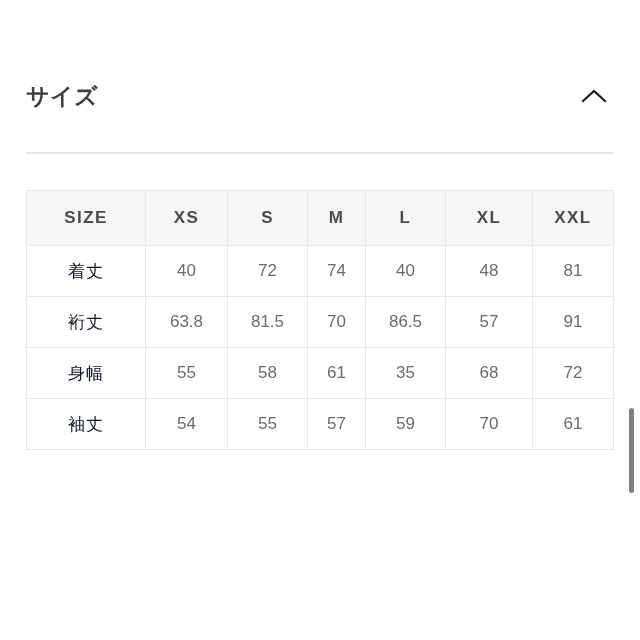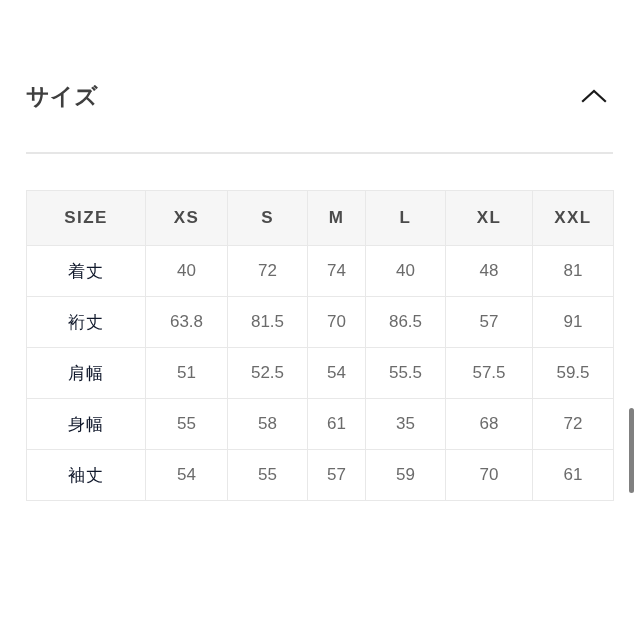--- a/index.html
+++ b/index.html
@@ -189,29 +189,20 @@
         <tr>
           <td class="row-label">裄丈</td>
           <td>63.8</td>
           <td>81.5</td>
           <td>70</td>
           <td>86.5</td>
           <td>57</td>
           <td>91</td>
         </tr>
         <tr>
-          <td class="row-label">肩幅</td>
-          <td>51</td>
-          <td>52.5</td>
-          <td>54</td>
-          <td>55.5</td>
-          <td>57.5</td>
-          <td>59.5</td>
-        </tr>
-        <tr>
           <td class="row-label">身幅</td>
           <td>55</td>
           <td>58</td>
           <td>61</td>
           <td>35</td>
           <td>68</td>
           <td>72</td>
         </tr>
         <tr>
           <td class="row-label">袖丈</td>

